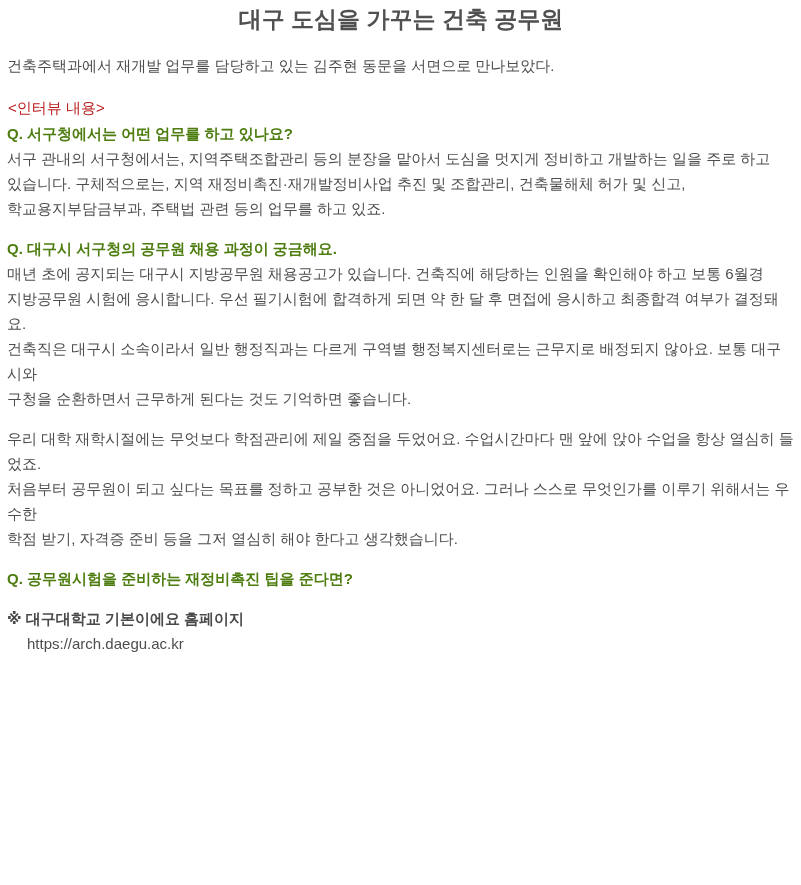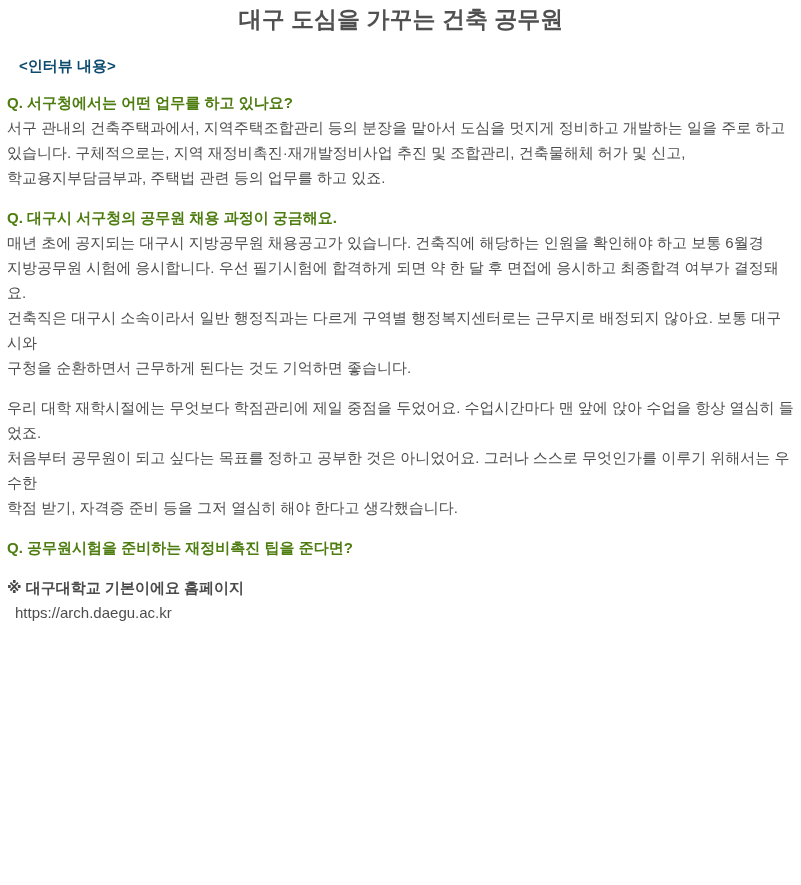--- a/index.html
+++ b/index.html
@@ -27,23 +27,23 @@
     font-weight: 700;
     font-size: 23px;
     color: #505050;
     margin: 0 0 21px 0;
   }
   .para {
     margin: 0 0 17px 0;
     white-space: pre-line;
   }
   .interview-label {
-    font-weight: 700;
-    color: #0c4a6e;
-    margin: 12px;
+    font-weight: 400;
+    color: #b91c1c;
+    margin: 1px;
   }
   .qa {
     margin: 0 0 15px 0;
   }
   .qa .q {
     font-weight: 700;
     color: #4d7c0f;
   }
   .qa .a {
     white-space: pre-line;
@@ -54,36 +54,38 @@
   .note:last-child {
     margin-bottom: 0;
   }
   .note .note-head {
     font-weight: 700;
     color: #4a4a4a;
   }
   .note .note-body {
     white-space: pre-line;
     padding-left: 8px;
+    margin-left: 12px;
   }
 </style>
 </head>
 <body>
 
 <div class="doc">
 
   <div class="title">대구 도심을 가꾸는 건축 공무원</div>
 
 
+  <div class="para">건축주택과에서 재개발 업무를 담당하고 있는 김주현 동문을 서면으로 만나보았다.</div>
 
   <div class="interview-label">&lt;인터뷰 내용&gt;</div>
 
   <div class="qa">
     <div class="q">Q. 서구청에서는 어떤 업무를 하고 있나요?</div>
-    <div class="a">서구 관내의 건축주택과에서, 지역주택조합관리 등의 분장을 맡아서 도심을 멋지게 정비하고 개발하는 일을 주로 하고
+    <div class="a">서구 관내의 서구청에서는, 지역주택조합관리 등의 분장을 맡아서 도심을 멋지게 정비하고 개발하는 일을 주로 하고
 있습니다. 구체적으로는, 지역 재정비촉진·재개발정비사업 추진 및 조합관리, 건축물해체 허가 및 신고,
 학교용지부담금부과, 주택법 관련 등의 업무를 하고 있죠.</div>
   </div>
 
   <div class="qa">
     <div class="q">Q. 대구시 서구청의 공무원 채용 과정이 궁금해요.</div>
     <div class="a">매년 초에 공지되는 대구시 지방공무원 채용공고가 있습니다. 건축직에 해당하는 인원을 확인해야 하고 보통 6월경
 지방공무원 시험에 응시합니다. 우선 필기시험에 합격하게 되면 약 한 달 후 면접에 응시하고 최종합격 여부가 결정돼요.
 건축직은 대구시 소속이라서 일반 행정직과는 다르게 구역별 행정복지센터로는 근무지로 배정되지 않아요. 보통 대구시와
 구청을 순환하면서 근무하게 된다는 것도 기억하면 좋습니다.</div>

